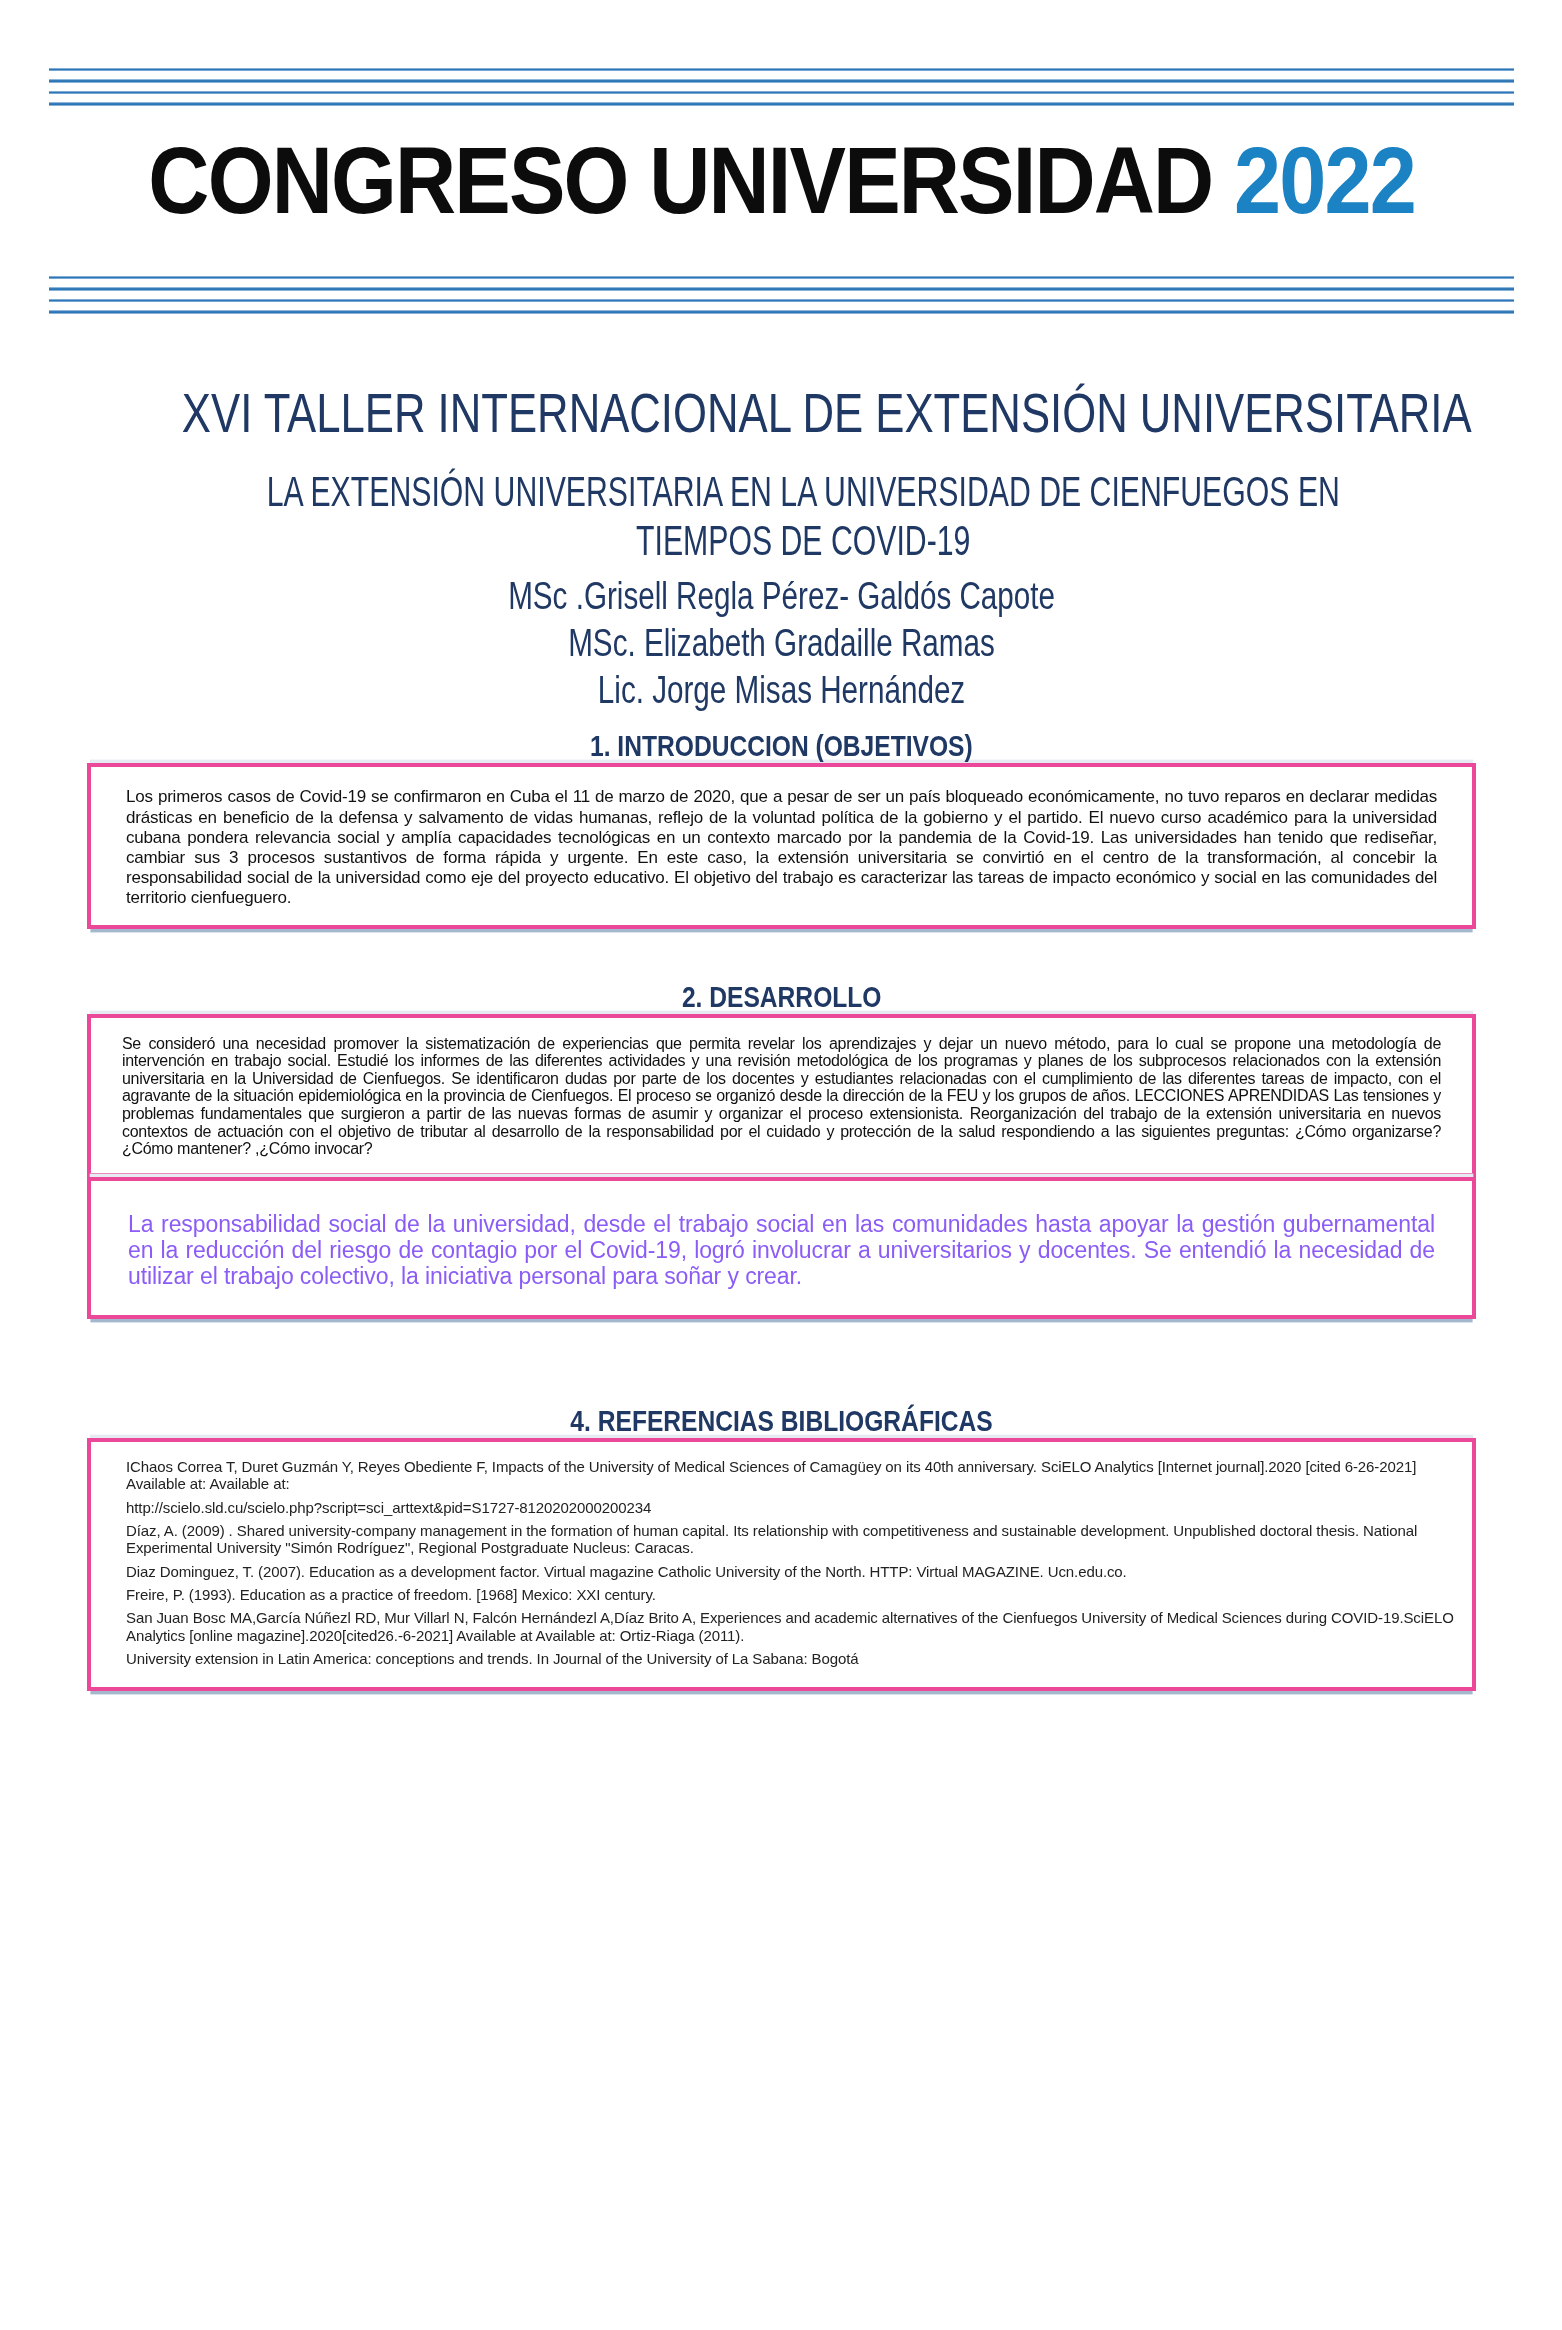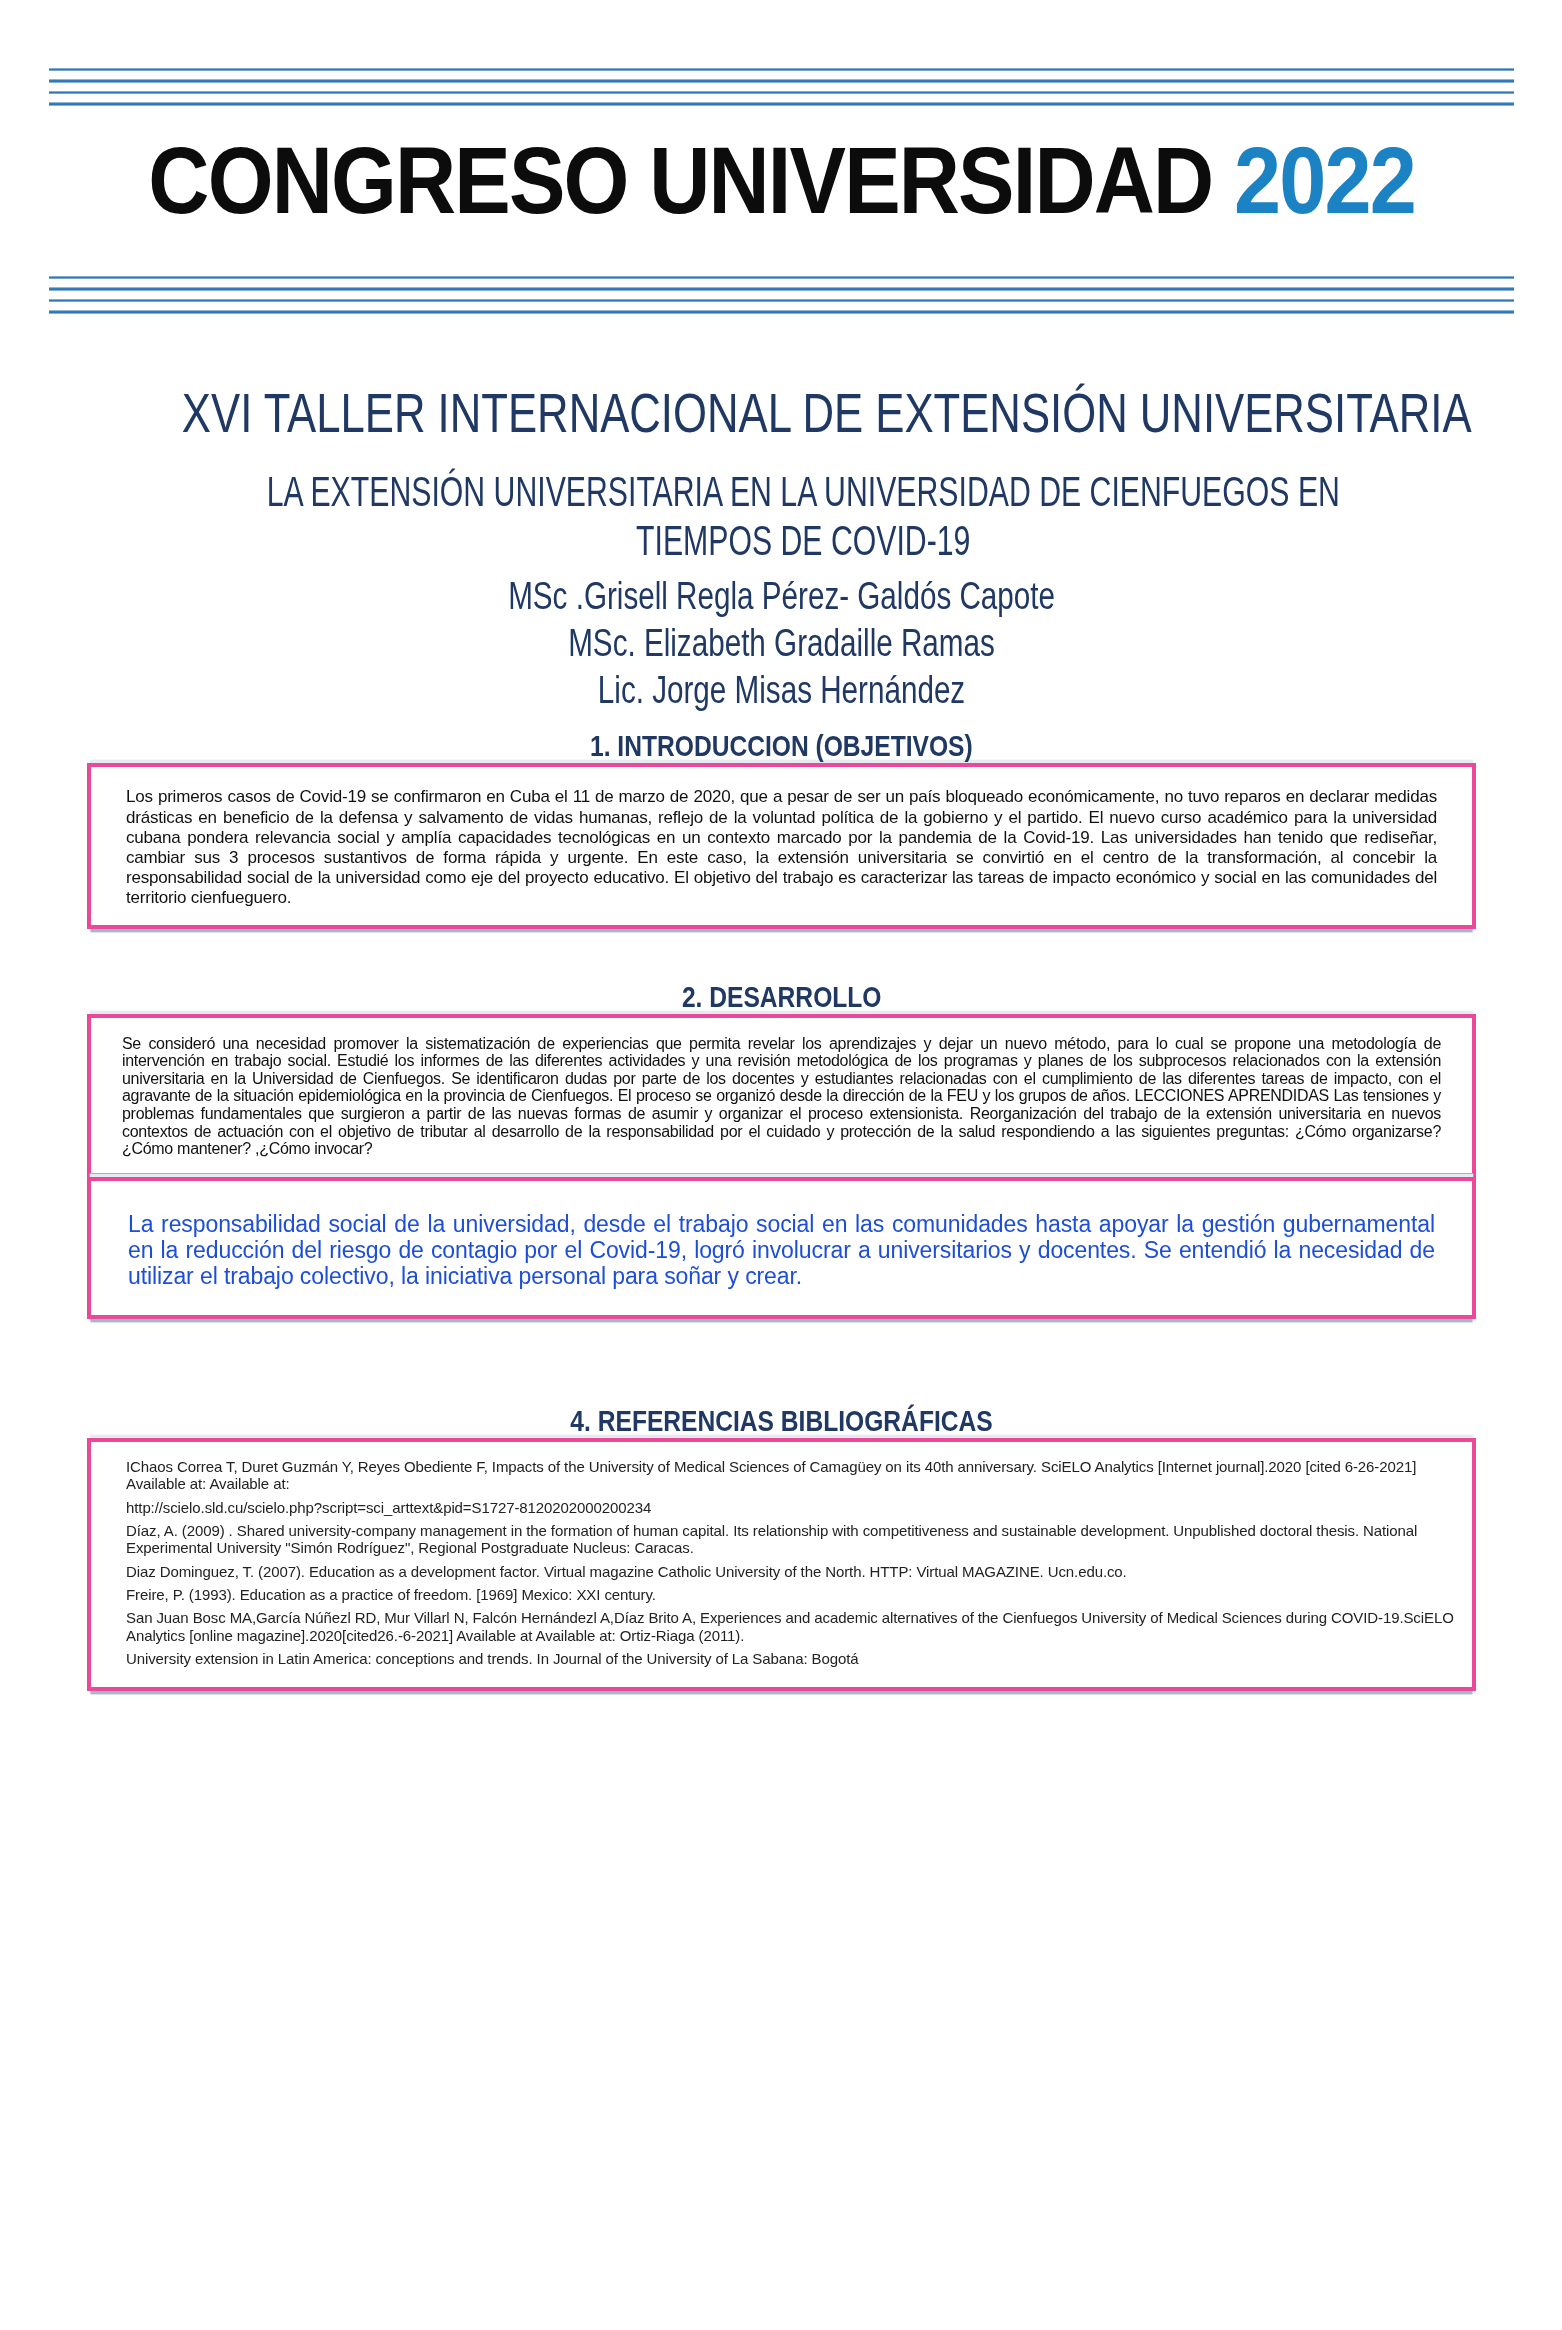--- a/index.html
+++ b/index.html
@@ -101,21 +101,21 @@
   .box-intro{padding:20.3px 35px 17.6px;min-height:146px;}
   .box-intro p{
     margin:0;font-size:17px;line-height:1.18;text-align:justify;letter-spacing:-0.2px;
   }
   .box-dev{padding:16.3px 31px 15px;min-height:141px;}
   .box-dev p{
     margin:0;font-size:16px;line-height:1.1;text-align:justify;letter-spacing:-0.3px;
   }
   .box-conc{padding:30px 37px 20.3px;min-height:142px;}
   .box-conc p{
-    margin:0;font-size:23px;line-height:1.14;text-align:justify;letter-spacing:-0.1px;color:#1d4ed8;
+    margin:0;font-size:23px;line-height:1.14;text-align:justify;letter-spacing:-0.1px;color:#8b5cf6;
   }
   .box-refs{padding:16.3px 16.3px 13.6px 35px;min-height:140px;}
   .box-refs p{
     margin:0 0 6.1px;font-size:15px;line-height:1.15;color:#222222;letter-spacing:-0.1px;
   }
 
   
   .footer-bar{
     position:absolute;top:2155px;left:47px;width:1437px;height:95px;
     background:#1482b8;
@@ -190,21 +190,21 @@
   </div>
 
   <div class="section-heading sh-4">
     <span class="stretch">4. REFERENCIAS BIBLIOGRÁFICAS</span>
   </div>
   <div class="content-box box-refs">
     <p>IChaos Correa T, Duret Guzmán Y, Reyes Obediente F, Impacts of the University of Medical Sciences of Camagüey on its 40th anniversary. SciELO Analytics [Internet journal].2020 [cited 6-26-2021] Available at: Available at:</p>
     <p>http://scielo.sld.cu/scielo.php?script=sci_arttext&amp;pid=S1727-8120202000200234</p>
     <p>Díaz, A. (2009) . Shared university-company management in the formation of human capital. Its relationship with competitiveness and sustainable development. Unpublished doctoral thesis. National Experimental University "Simón Rodríguez", Regional Postgraduate Nucleus: Caracas.</p>
     <p>Diaz Dominguez, T. (2007). Education as a development factor. Virtual magazine Catholic University of the North. HTTP: Virtual MAGAZINE. Ucn.edu.co.</p>
-    <p>Freire, P. (1993). Education as a practice of freedom. [1969] Mexico: XXI century.</p>
+    <p>Freire, P. (1993). Education as a practice of freedom. [1968] Mexico: XXI century.</p>
     <p>San Juan Bosc MA,García Núñezl RD, Mur Villarl N, Falcón Hernándezl A,Díaz Brito A, Experiences and academic alternatives of the Cienfuegos University of Medical Sciences during COVID-19.SciELO Analytics [online magazine].2020[cited26.-6-2021] Available at Available at: Ortiz-Riaga (2011).</p>
     <p>University extension in Latin America: conceptions and trends. In Journal of the University of La Sabana: Bogotá</p>
   </div>
 
   <div class="rule-group rules-bottom">
     <div class="rule"></div>
     <div class="rule"></div>
     <div class="rule"></div>
     <div class="rule"></div>
   </div>

